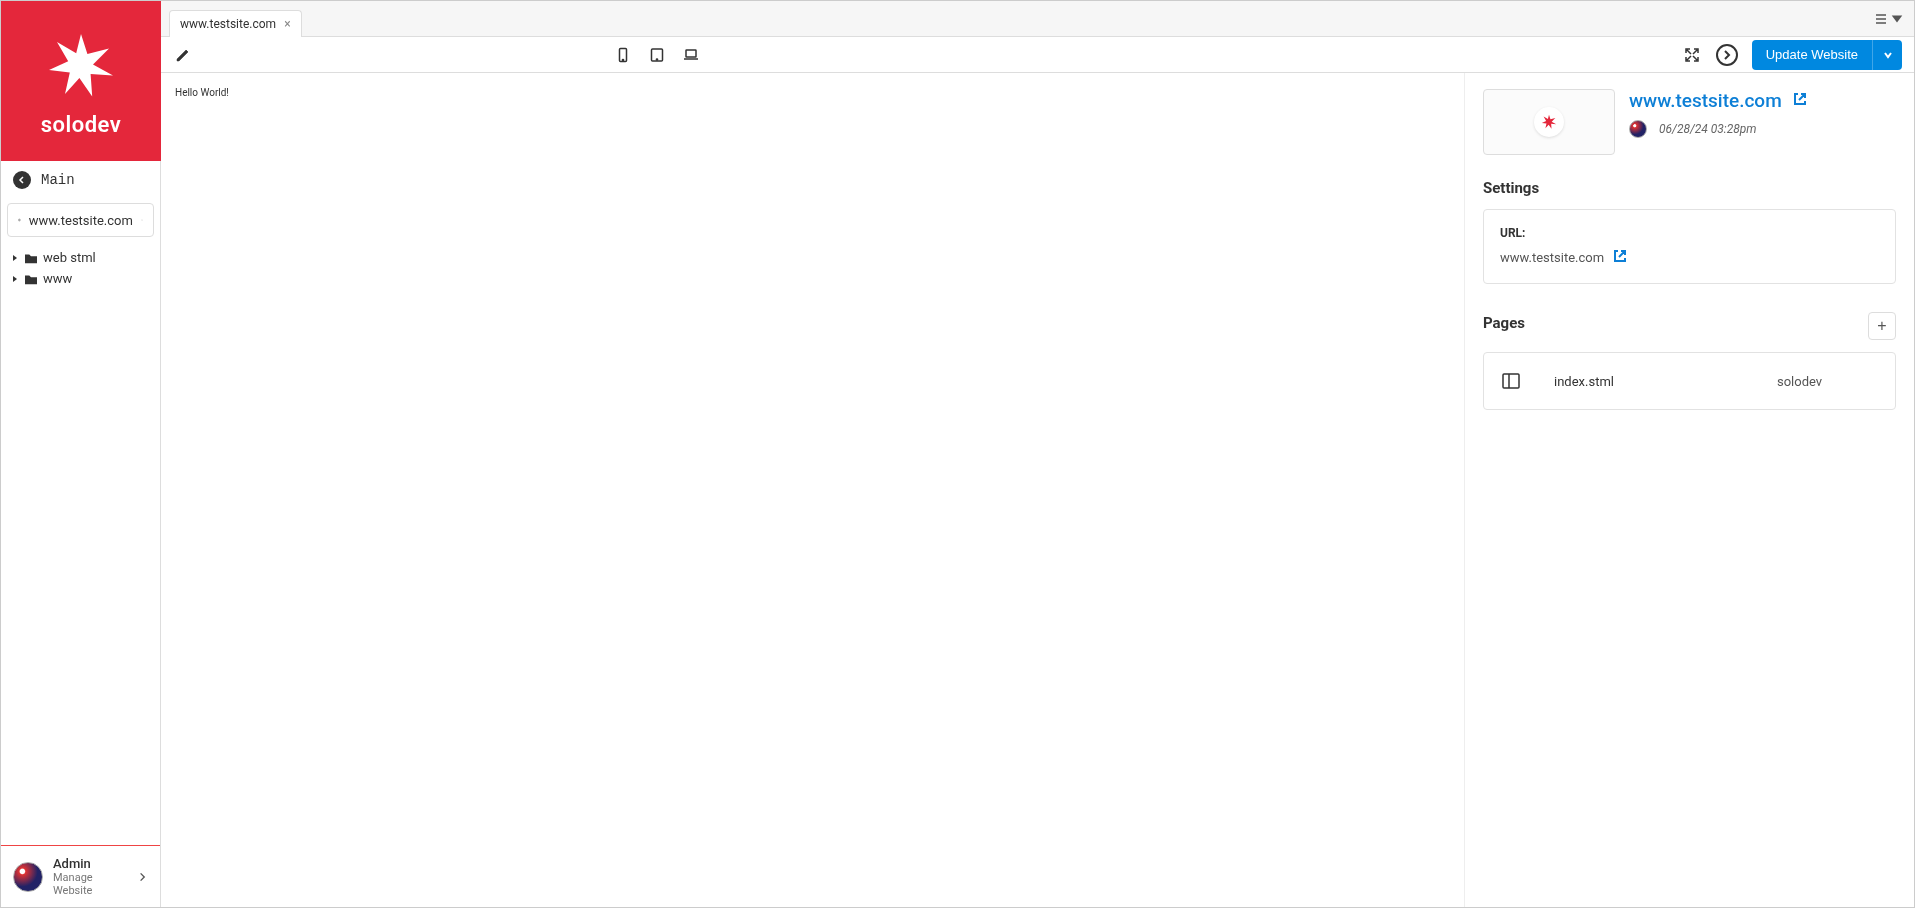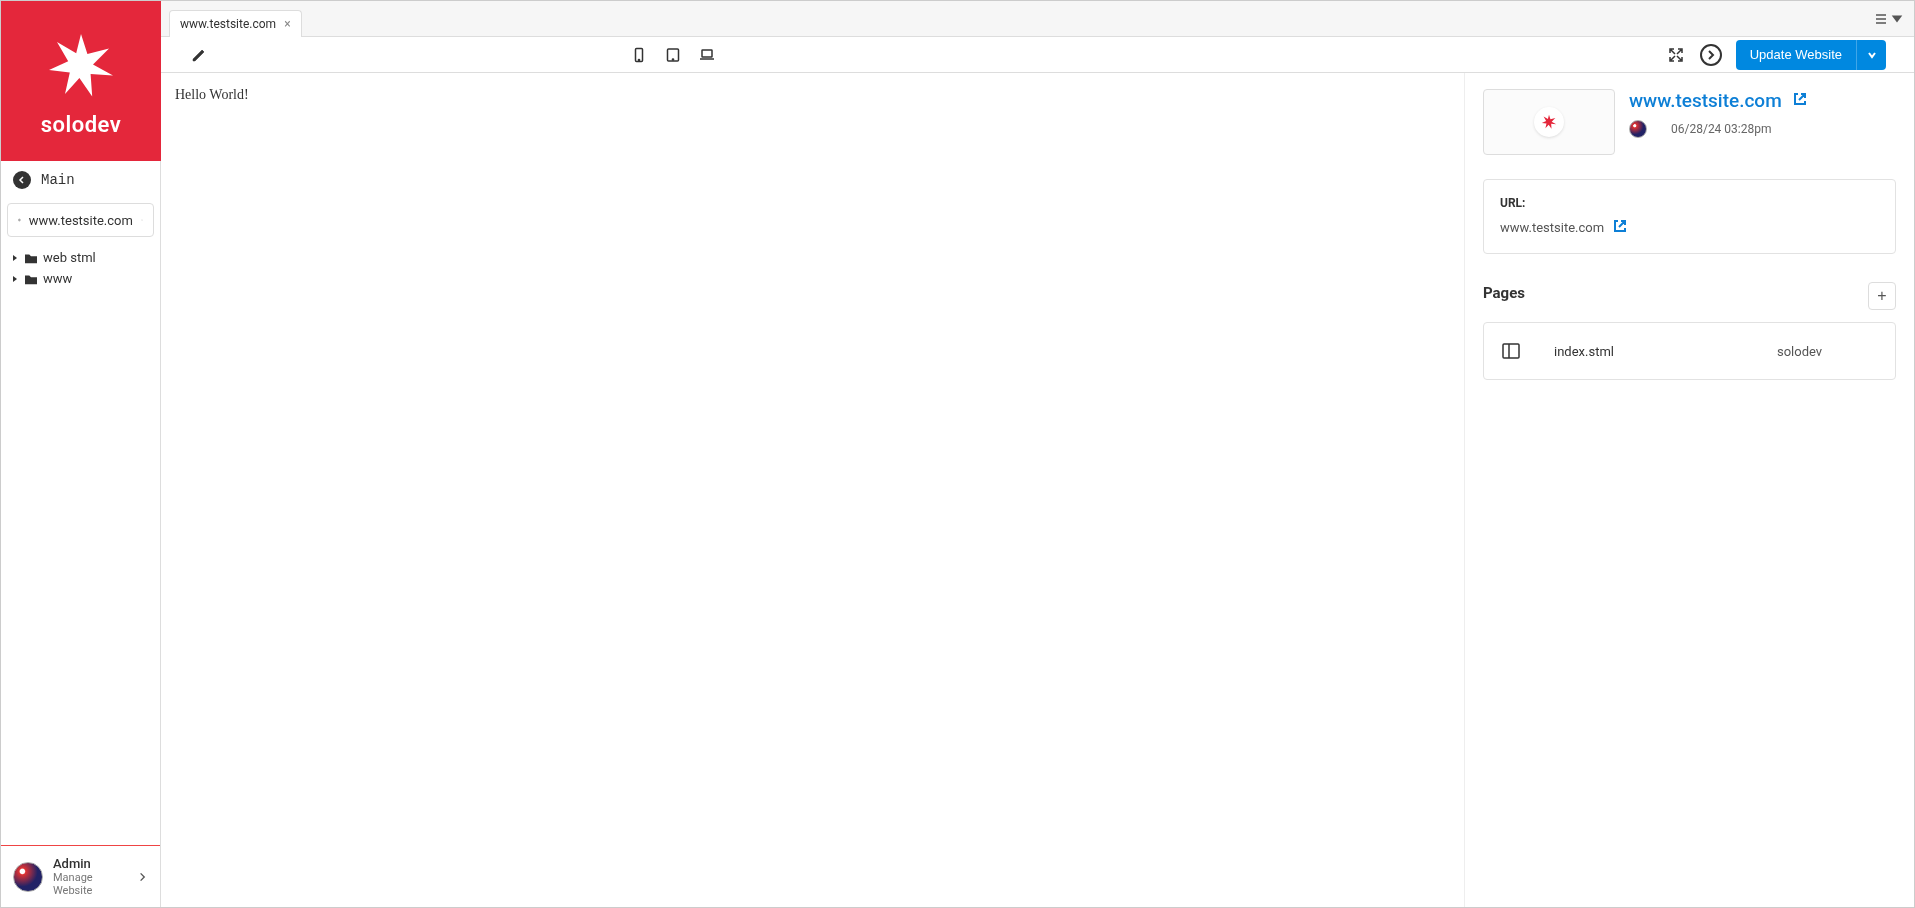--- a/index.html
+++ b/index.html
@@ -33,46 +33,46 @@
 .profile-row .chev-r { margin-left: auto; width: 12px; height: 12px; }
 
 
 .main { flex: 1; display: flex; flex-direction: column; }
 .tabbar { height: 36px; background: #f6f6f6; border-bottom: 1px solid #ddd; display: flex; align-items: flex-end; padding-left: 8px; position: relative; }
 .tab { background: #fff; border: 1px solid #ddd; border-bottom: none; border-radius: 4px 4px 0 0; padding: 6px 10px; font-size: 12px; display: flex; align-items: center; gap: 8px; position: relative; top: 1px; }
 .tab .x { font-size: 12px; color: #888; cursor: pointer; }
 .tabbar .menu-btn { margin-left: auto; margin-right: 10px; align-self: center; cursor: pointer; display: flex; align-items: center; gap: 2px; }
 .tabbar .menu-btn svg { width: 14px; height: 14px; }
 
-.toolbar { height: 36px; border-bottom: 1px solid #ddd; display: flex; align-items: center; padding: 0 28px; gap: 10px; }
+.toolbar { height: 36px; border-bottom: 1px solid #ddd; display: flex; align-items: center; padding: 0 12px; gap: 10px; }
 .toolbar .left { width: 400px; display: flex; align-items: center; }
 .toolbar .center { flex: 1; display: flex; align-items: center; justify-content: flex-start; gap: 14px; padding-left: 30px; }
 .toolbar .right { width: 480px; display: flex; align-items: center; justify-content: flex-end; gap: 14px; }
 .ic-btn { width: 20px; height: 20px; display: flex; align-items: center; justify-content: center; cursor: pointer; }
 .ic-btn svg { width: 16px; height: 16px; stroke: #333; fill: none; stroke-width: 1.5; }
 .circ-btn { width: 22px; height: 22px; border: 2px solid #333; border-radius: 50%; display: flex; align-items: center; justify-content: center; cursor: pointer; }
 .circ-btn svg { width: 10px; height: 10px; stroke: #333; fill: none; stroke-width: 2; }
 .update-btn { background: #0088e0; color: #fff; border: none; border-radius: 4px; height: 30px; display: flex; align-items: center; cursor: pointer; overflow: hidden; }
 .update-btn .lbl { padding: 0 14px; font-size: 13px; }
 .update-btn .drop { border-left: 1px solid rgba(255,255,255,0.25); height: 100%; width: 30px; display: flex; align-items: center; justify-content: center; }
 .update-btn .drop svg { width: 10px; height: 10px; stroke: #fff; fill: none; stroke-width: 2; }
 
 .workspace { flex: 1; display: flex; overflow: hidden; }
-.preview { flex: 1; padding: 14px; font-size: 14px; overflow: auto; font-family: Liberation Serif, serif; }
+.preview { flex: 1; padding: 14px; font-size: 10px; overflow: auto; }
 .details { width: 450px; border-left: 1px solid #eee; padding: 16px 18px; overflow: auto; }
 
 .site-header { display: flex; gap: 14px; margin-bottom: 24px; }
 .thumb { width: 132px; height: 66px; border: 1px solid #ddd; border-radius: 4px; background: #fbfbfb; display: flex; align-items: center; justify-content: center; }
 .thumb .mini-logo { width: 30px; height: 30px; border-radius: 50%; background: #fff; box-shadow: 0 1px 3px rgba(0,0,0,0.12); display: flex; align-items: center; justify-content: center; }
 .thumb .mini-logo svg { width: 18px; height: 18px; }
 .site-title-row { display: flex; align-items: center; gap: 10px; }
 .site-title { color: #0d7fd6; font-size: 19px; font-weight: 500; }
 .ext-link { color: #0d7fd6; }
 .ext-link svg { width: 16px; height: 16px; stroke: currentColor; fill: none; stroke-width: 2; }
-.meta-row { display: flex; align-items: center; gap: 24px; margin-top: 8px; }
+.meta-row { display: flex; align-items: center; gap: 12px; margin-top: 8px; font-style: italic; }
 .mini-avatar { width: 18px; height: 18px; border-radius: 50%; background: radial-gradient(circle at 30% 30%, #fff 8%, #d33 12%, #226 55%); border: 1px solid #aaa; }
 .timestamp { font-size: 12px; color: #666; }
 
 .section-title { font-size: 15px; font-weight: 700; margin-bottom: 12px; }
 .card { border: 1px solid #e2e2e2; border-radius: 4px; padding: 16px; margin-bottom: 28px; }
 .card .lbl { font-weight: 700; font-size: 12px; margin-bottom: 8px; }
 .url-row { display: flex; align-items: center; gap: 8px; color: #555; font-size: 13px; }
 
 .pages-head { display: flex; align-items: center; justify-content: space-between; margin-bottom: 12px; }
 .add-btn { width: 28px; height: 28px; border: 1px solid #ddd; border-radius: 4px; display: flex; align-items: center; justify-content: center; cursor: pointer; font-size: 16px; color: #555; background: #fff; }
@@ -238,20 +238,21 @@
                   </svg>
               </span>
             </div>
             <div class="meta-row">
               <div class="mini-avatar"></div>
               <span class="timestamp">06/28/24 03:28pm</span>
             </div>
           </div>
         </div>
 
+        <div class="section-title">Settings</div>
         <div class="card">
           <div class="lbl">URL:</div>
           <div class="url-row">
             <span>www.testsite.com</span>
             <span class="ext-link">
               <svg viewBox="0 0 16 16">
                   <path d="M6 3 H3 V13 H13 V10 M9 3 H13 V7 M13 3 L7 9"></path>
                 </svg>
             </span>
           </div>

